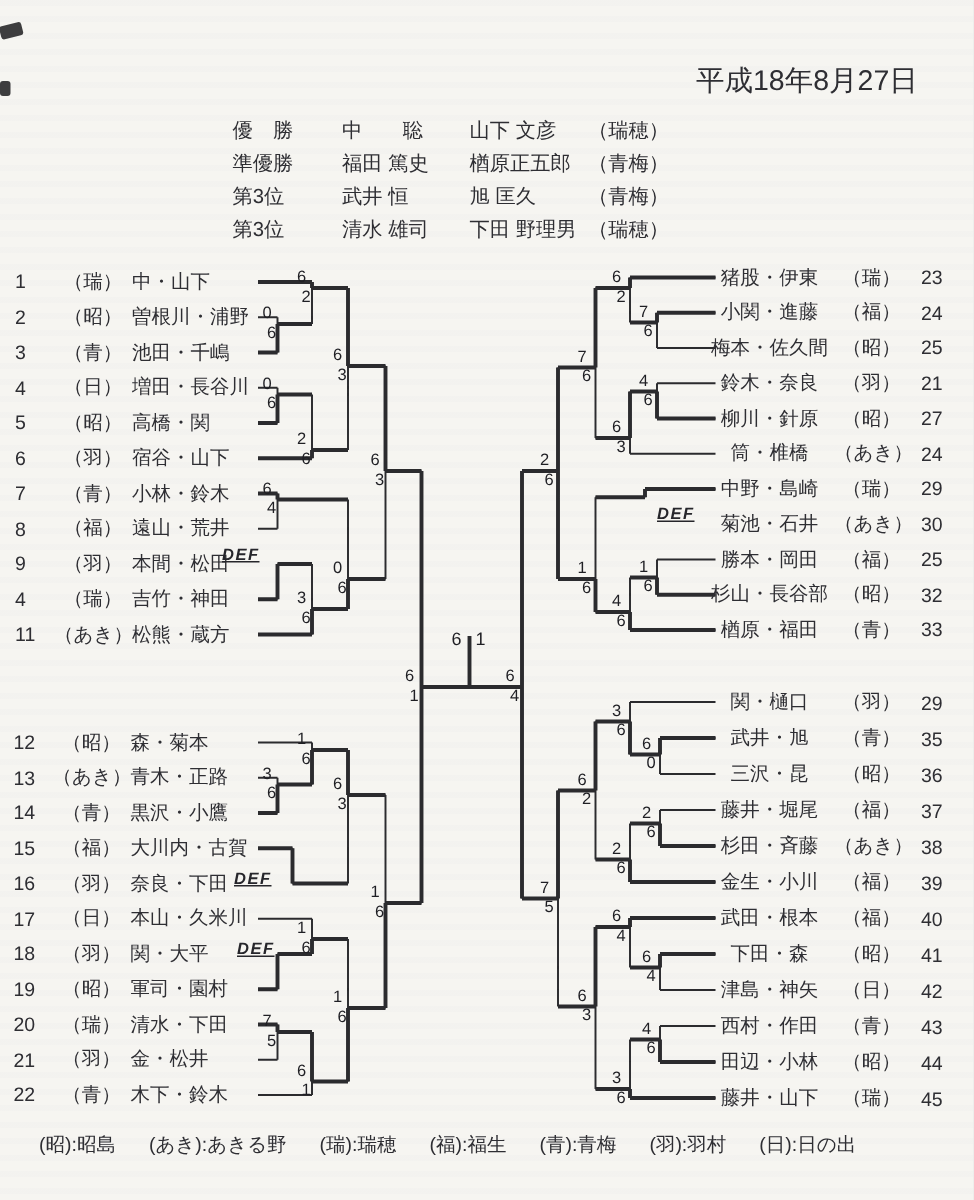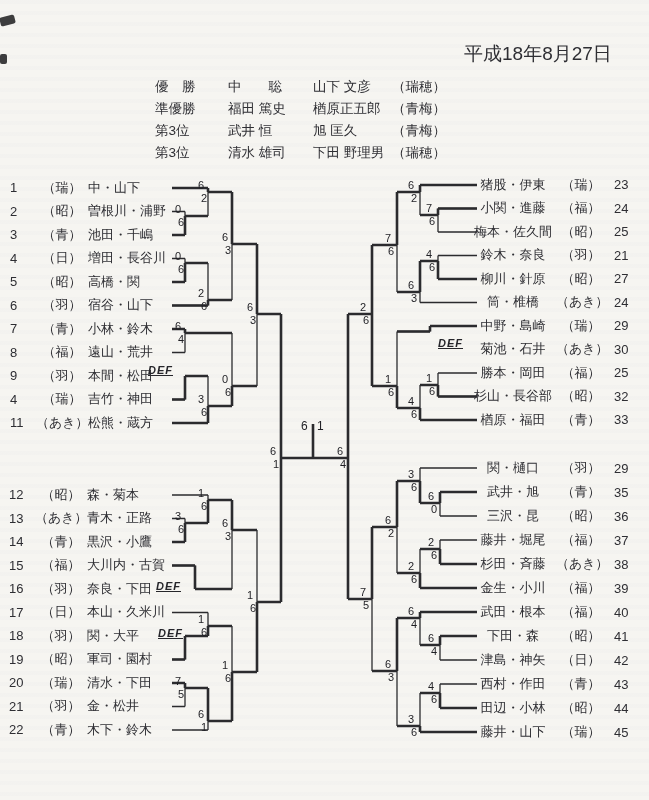--- a/index.html
+++ b/index.html
@@ -565,14 +565,30 @@
   <div class="sc" style="left:360px;top:586px">
       <span>7</span>
       <span>5</span>
     </div>
 
   <div class="def" style="left:148px;top:364px">DEF</div>
   <div class="def" style="left:156px;top:580px">DEF</div>
   <div class="def" style="left:158px;top:627px">DEF</div>
   <div class="def" style="left:438px;top:337px">DEF</div>
 
+  <div id="legend">
+
+      <span>(昭):昭島</span>
+
+      <span>(あき):あきる野</span>
+
+      <span>(瑞):瑞穂</span>
+
+      <span>(福):福生</span>
+
+      <span>(青):青梅</span>
+
+      <span>(羽):羽村</span>
+
+      <span>(日):日の出</span>
+    </div>
 
 </div>
 
 </body></html>

